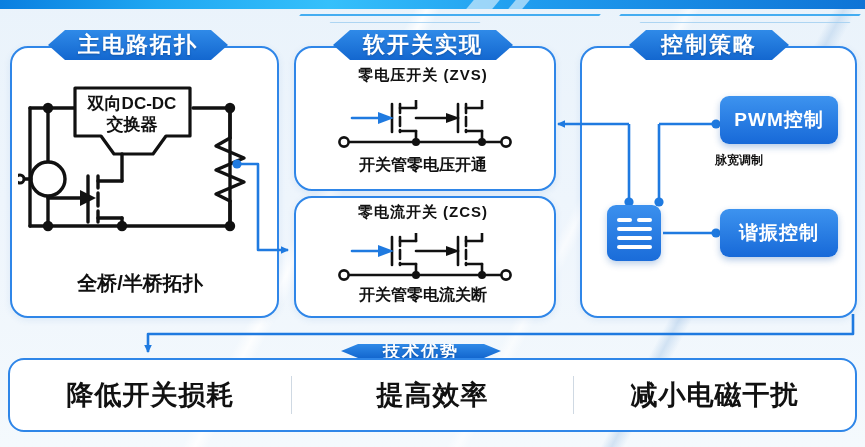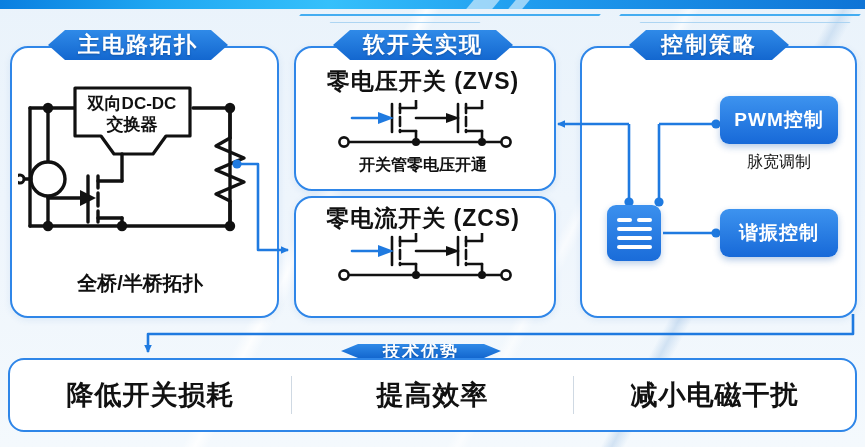--- a/index.html
+++ b/index.html
@@ -37,31 +37,31 @@
     background:linear-gradient(180deg,#2f8ae8 0%,#1367cf 100%);
     clip-path:polygon(17px 0,calc(100% - 17px) 0,100% 50%,calc(100% - 17px) 100%,17px 100%,0 50%);
     text-shadow:0 1px 2px rgba(0,40,90,.35);z-index:6;}
   .hexbar.small{height:14px;font-size:17px;}
 
   
   .svglayer{position:absolute;left:0;top:0;width:865px;height:447px;pointer-events:none;z-index:4;}
 
   
   .cap{position:absolute;text-align:center;color:#111;font-weight:bold;}
-  .sw-title{font-size:23px;letter-spacing:1px;color:#111;}
+  .sw-title{font-size:15px;letter-spacing:1px;color:#111;}
   .sw-sub{font-size:16px;color:#111;}
   .circ-cap{font-size:20px;color:#111;}
 
   
   .ctrlbtn{position:absolute;border-radius:9px;
     background:linear-gradient(180deg,#3d93ef 0%,#1769d8 100%);
     color:#fff;font-size:19px;font-weight:bold;letter-spacing:1px;
     display:flex;align-items:center;justify-content:center;
     box-shadow:0 3px 7px rgba(30,95,180,.33);z-index:5;}
-  .ctrlsub{position:absolute;font-size:16px;color:#111;font-weight:normal;text-align:center;z-index:5;}
+  .ctrlsub{position:absolute;font-size:12px;color:#111;font-weight:bold;z-index:5;}
   .listicon{position:absolute;border-radius:9px;
     background:linear-gradient(180deg,#3b90ee 0%,#1a6cd9 100%);
     box-shadow:0 3px 7px rgba(30,95,180,.30);z-index:5;
     display:flex;flex-direction:column;justify-content:center;align-items:center;gap:5px;}
   .li-row{display:flex;gap:5px;}
   .li-seg{height:4px;background:#fff;border-radius:2px;}
 
   
   #adv-panel{position:absolute;left:8px;top:358px;width:845px;height:70px;
     background:#fff;border:2px solid #2f86e8;border-radius:16px;
@@ -207,20 +207,21 @@
     <polygon points="116,13 116,23 130,18" fill="#111"></polygon>
     <line x1="22" y1="18" x2="48" y2="18" stroke="#1f7ae0" stroke-width="2.6" stroke-linecap="round"></line>
     <polygon points="48,12 48,24 64,18" fill="#1f7ae0"></polygon>
     <g fill="#111">
       <circle cx="86" cy="42" r="4"></circle>
       <circle cx="152" cy="42" r="4"></circle>
     </g>
     <circle cx="14" cy="42" r="4.6" fill="#fff" stroke="#111" stroke-width="2.6"></circle>
     <circle cx="176" cy="42" r="4.6" fill="#fff" stroke="#111" stroke-width="2.6"></circle>
   </svg>
+  <div class="cap sw-sub" style="left:296px;top:285px;width:254px;">开关管零电流关断</div>
 
   <div class="panel" style="left:580px;top:46px;width:273px;height:268px;"></div>
   <div class="hexbar" style="left:629px;top:30px;width:160px;">控制策略</div>
 
   <div class="listicon" style="left:607px;top:205px;width:54px;height:56px;">
     <div class="li-row">
       <div class="li-seg" style="width:15px;"></div>
       <div class="li-seg" style="width:15px;"></div>
     </div>
     <div class="li-seg" style="width:35px;"></div>

